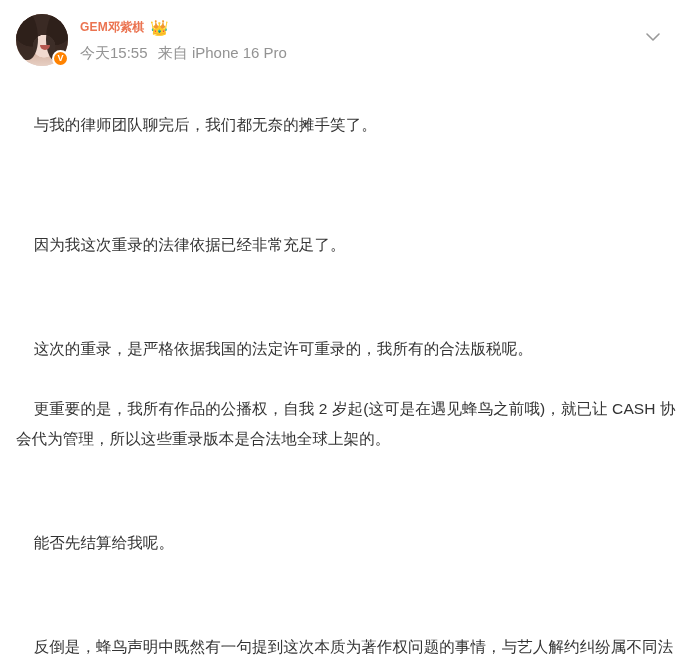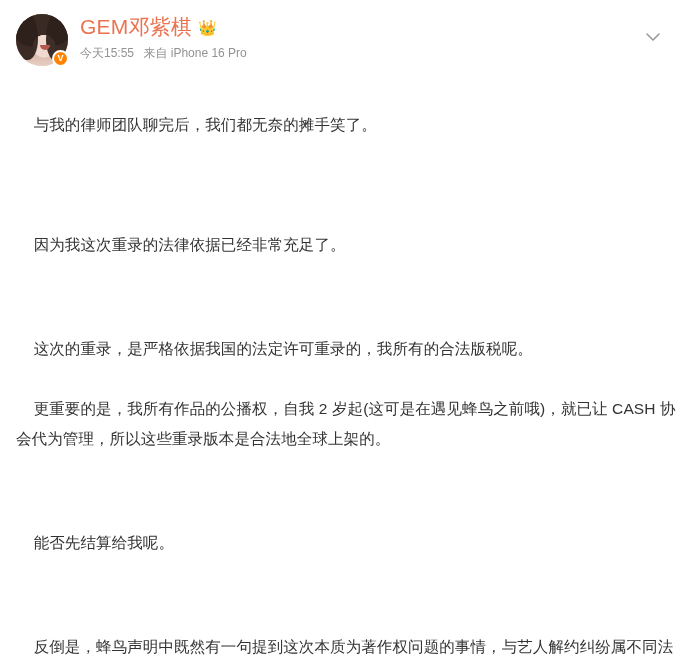--- a/index.html
+++ b/index.html
@@ -94,33 +94,33 @@
     padding-top: 2px;
     min-width: 0;
   }
   .name-row {
     display: flex;
     align-items: center;
     height: 22px;
   }
   .username {
     color: #eb7350;
-    font-size: 21px;
-    font-weight: normal;
+    font-size: 12px;
+    font-weight: bold;
     line-height: 22px;
     letter-spacing: .2px;
   }
   .crown-icon {
     margin-left: 6px;
     font-size: 15px;
     line-height: 15px;
   }
   .sub-row {
     margin-top: 7px;
-    font-size: 12px;
+    font-size: 15px;
     color: #939393;
     line-height: 16px;
   }
   .sub-row .src {
     margin-left: 6px;
     color: #939393;
   }
   .collapse-chevron {
     position: absolute;
     top: 12px;

